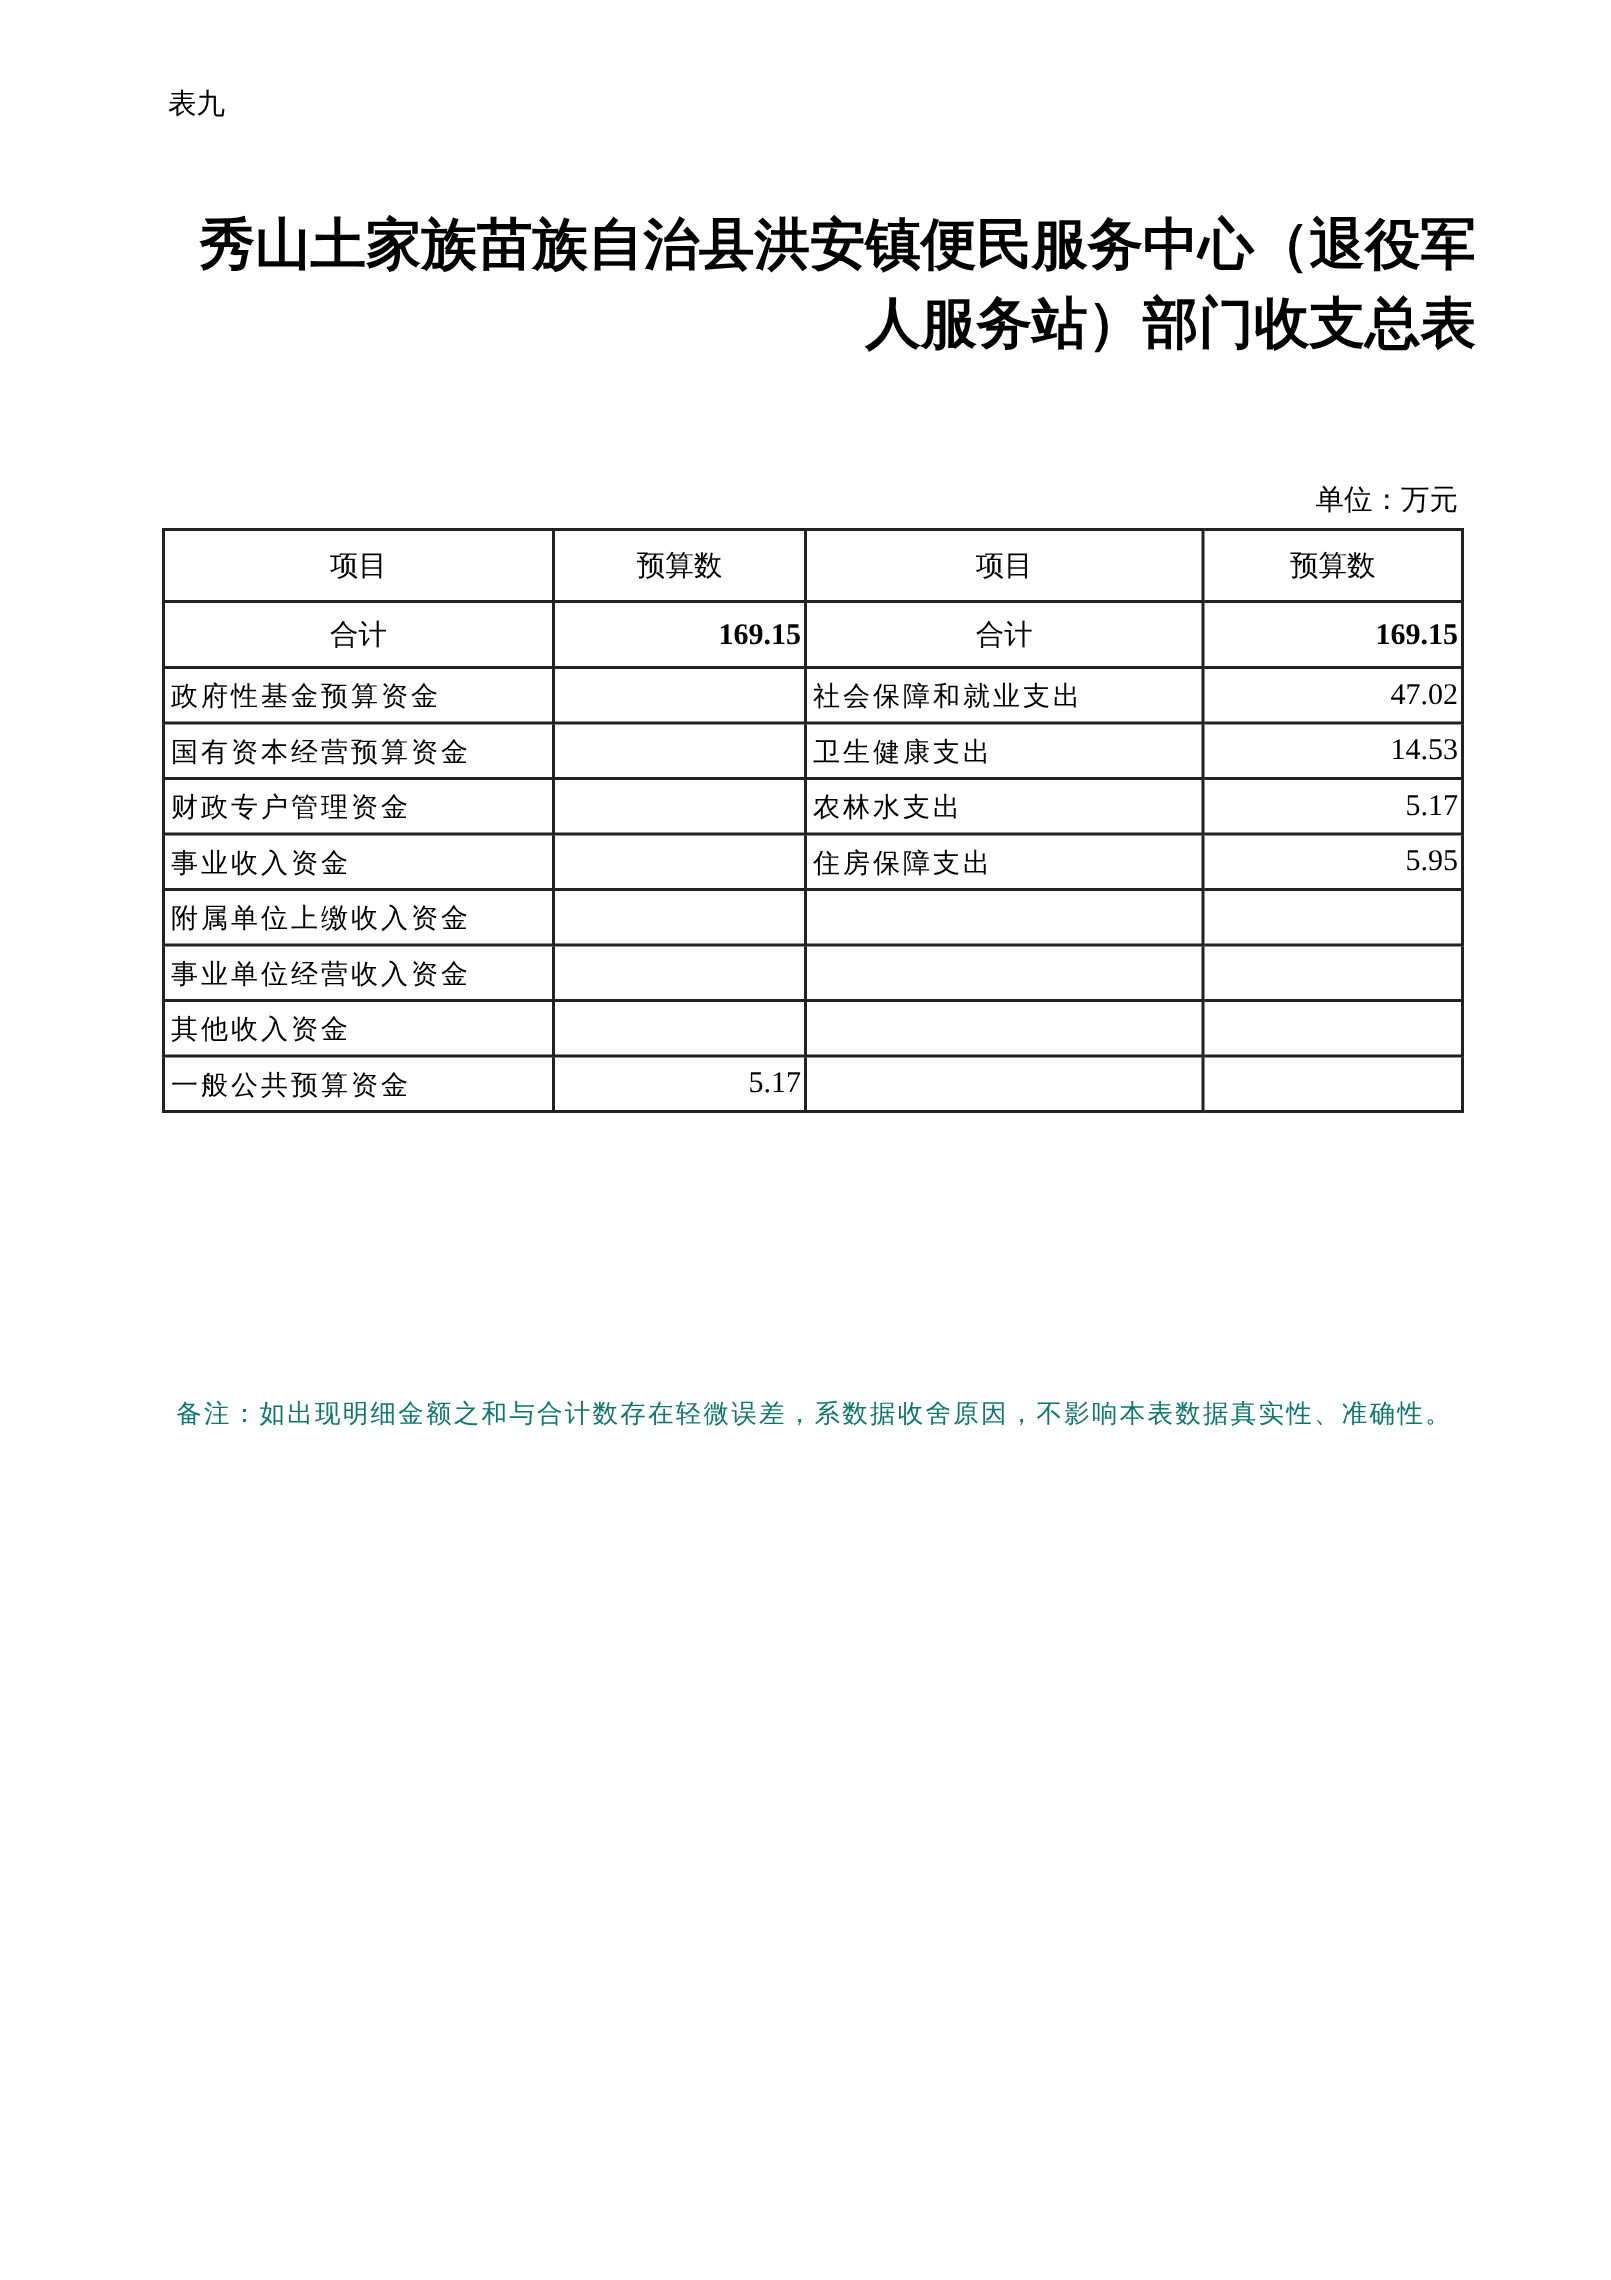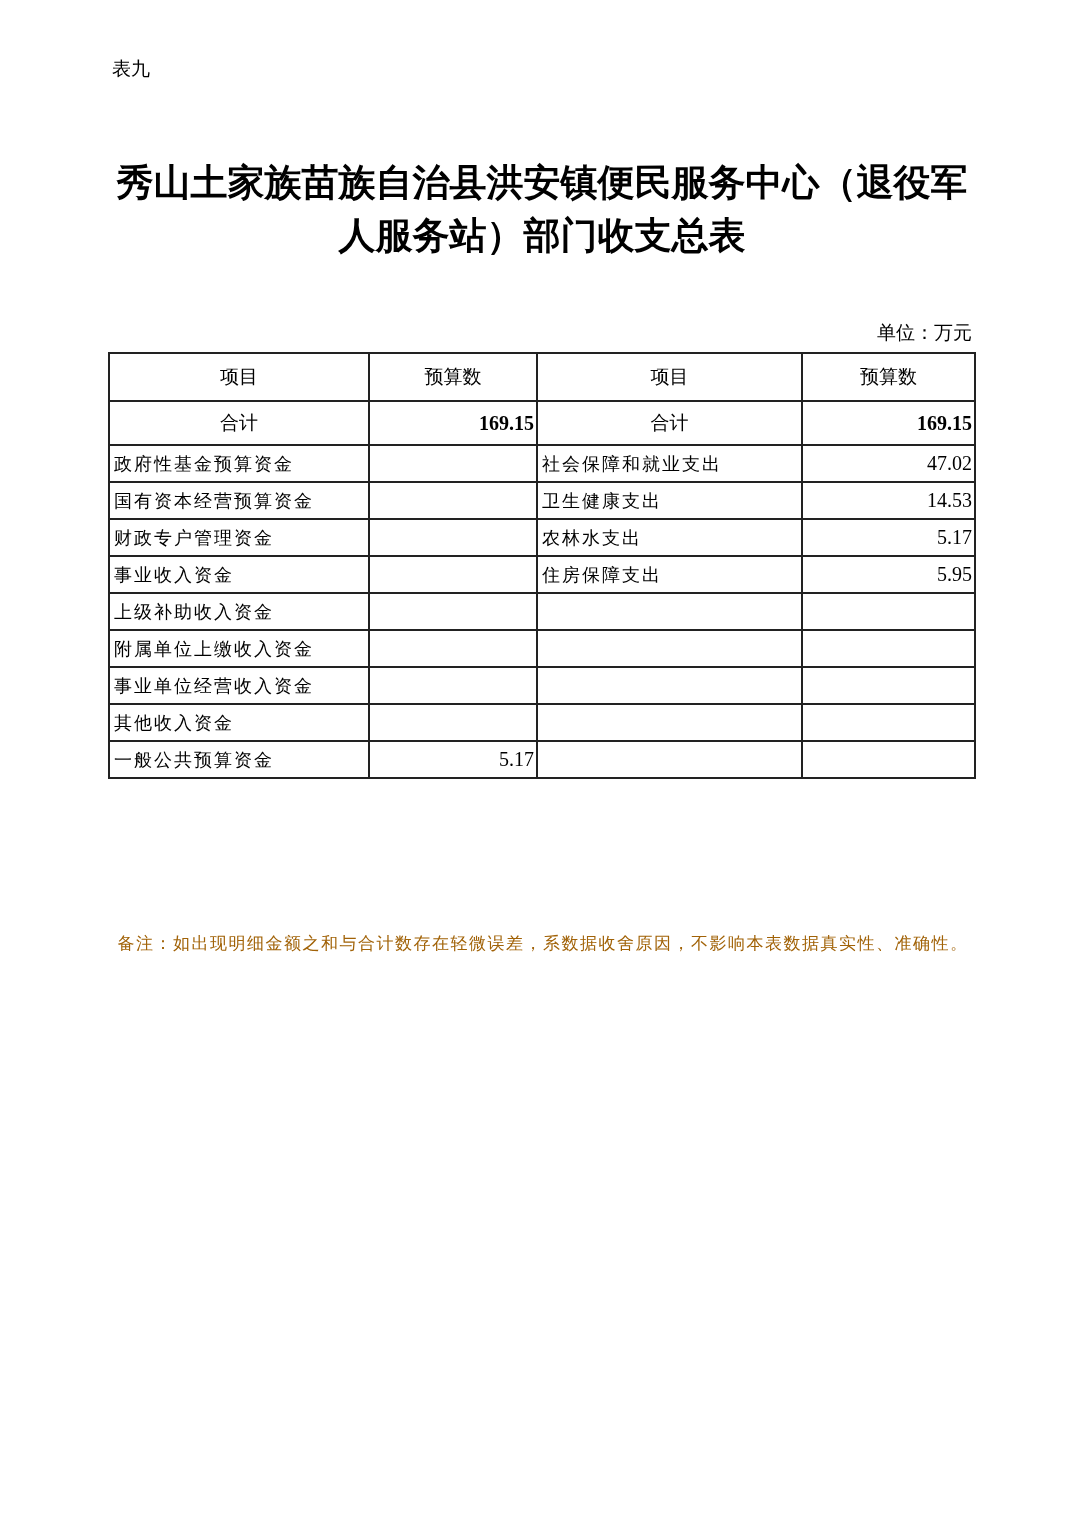--- a/index.html
+++ b/index.html
@@ -1,29 +1,29 @@
 <!DOCTYPE html>
 <html><head>
 <meta charset="utf-8">
 <style>
   html, body { margin:0; padding:0; background:#ffffff; }
   body { width:1074px; height:1520px; position:relative; overflow:hidden;
          font-family:"DejaVu Sans", sans-serif; color:#000; }
   .label-top { position:absolute; left:112px; top:56px; font-size:19px; }
-  .title { position:absolute; left:100px; top:156px; width:884px; text-align:center;
-           font-family:Liberation Sans, sans-serif; font-weight:bold; font-size:37px; line-height:53px; letter-spacing:0px; }
+  .title { position:absolute; left:100px; top:140px; width:884px; text-align:right;
+           font-family:Liberation Mono, monospace; font-weight:bold; font-size:37px; line-height:53px; letter-spacing:0px; }
   .unit { position:absolute; right:102px; top:320px; font-size:19px; }
   table { position:absolute; left:108px; top:352px; border-collapse:collapse; table-layout:fixed; }
   td { border:2px solid #222; padding:0 2px; font-size:19px; overflow:hidden; white-space:nowrap; }
   td.c { text-align:center; }
   td.r { text-align:right; font-family:"Liberation Serif", serif; font-size:20px; }
   td.b { font-weight:bold; }
   td.l { font-family:"DejaVu Serif", serif; font-size:18px; letter-spacing:2px; padding-left:4px; }
   .note { position:absolute; left:110px; top:930px; width:866px; text-align:center;
-          font-family:"DejaVu Serif", serif; font-size:17px; line-height:27px; letter-spacing:1.5px; color:#a16207; }
+          font-family:"DejaVu Serif", serif; font-size:17px; line-height:27px; letter-spacing:1.5px; color:#0f766e; }
 </style>
 </head>
 <body>
 
 <div class="label-top">表九</div>
 <div class="title">秀山土家族苗族自治县洪安镇便民服务中心（退役军人服务站）部门收支总表</div>
 <div class="unit">单位：万元</div>
 
 <table>
   <colgroup>
@@ -65,26 +65,20 @@
         <td class="l">农林水支出</td>
         <td class="r">5.17</td>
       </tr>
       <tr style="height: 37px;">
         <td class="l">事业收入资金</td>
         <td class="r"></td>
         <td class="l">住房保障支出</td>
         <td class="r">5.95</td>
       </tr>
       <tr style="height: 37px;">
-        <td class="l">上级补助收入资金</td>
-        <td class="r"></td>
-        <td class="l"></td>
-        <td class="r"></td>
-      </tr>
-      <tr style="height: 37px;">
         <td class="l">附属单位上缴收入资金</td>
         <td class="r"></td>
         <td class="l"></td>
         <td class="r"></td>
       </tr>
       <tr style="height: 37px;">
         <td class="l">事业单位经营收入资金</td>
         <td class="r"></td>
         <td class="l"></td>
         <td class="r"></td>

